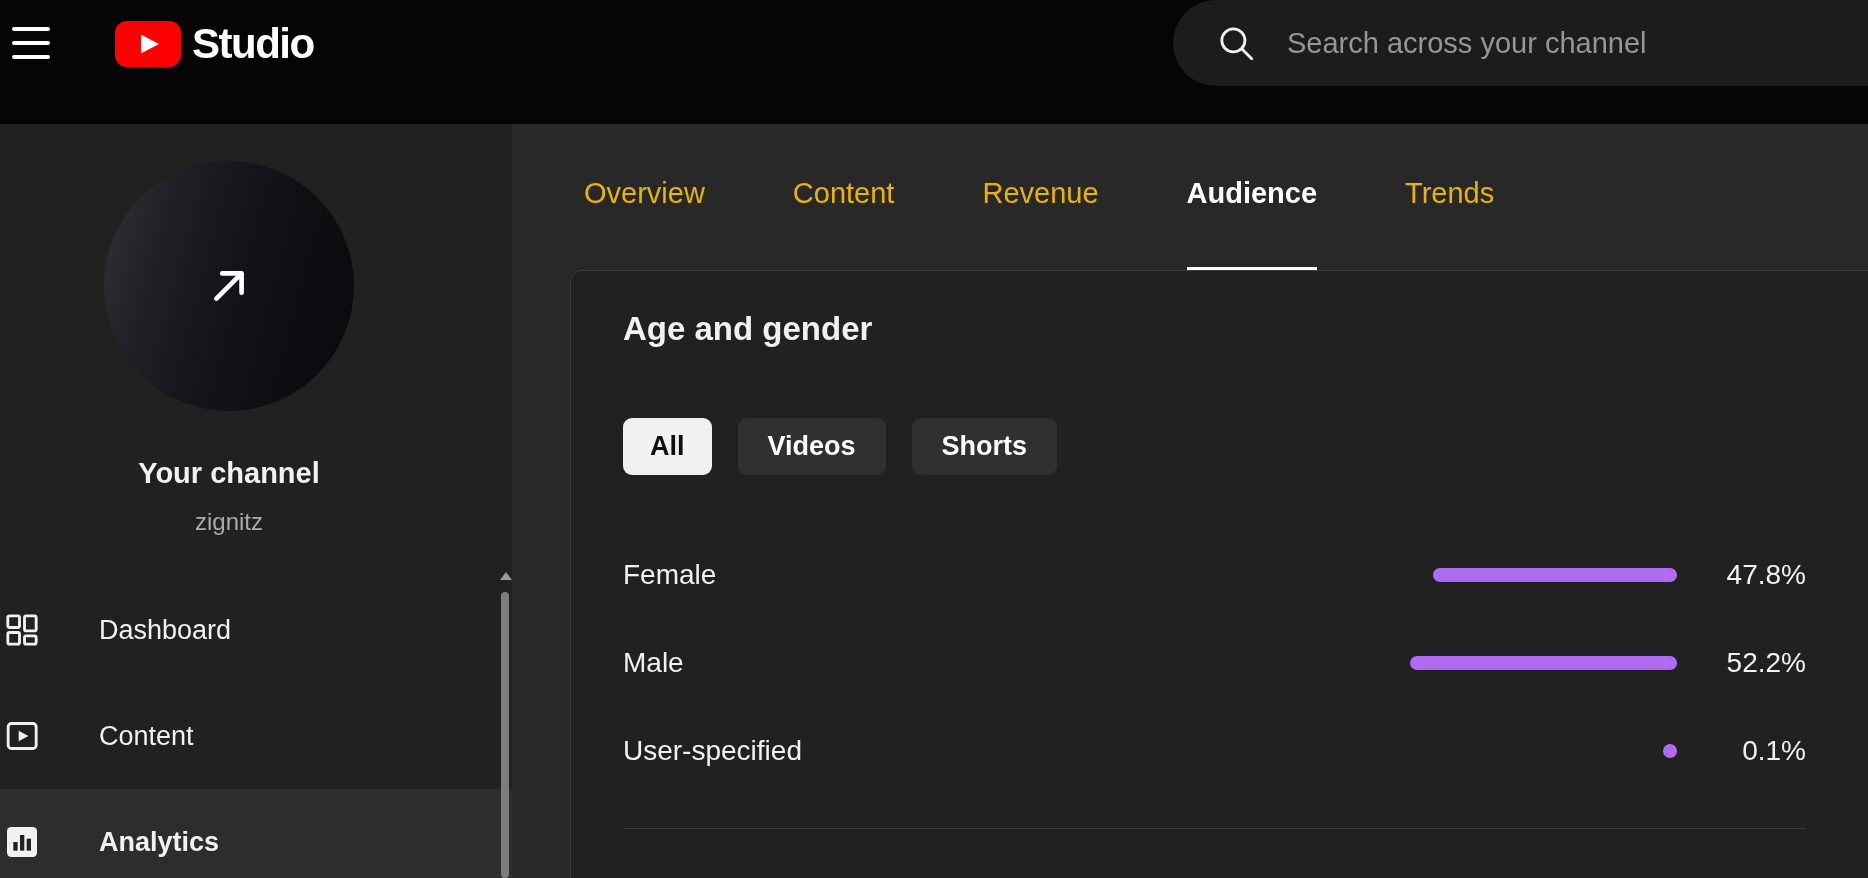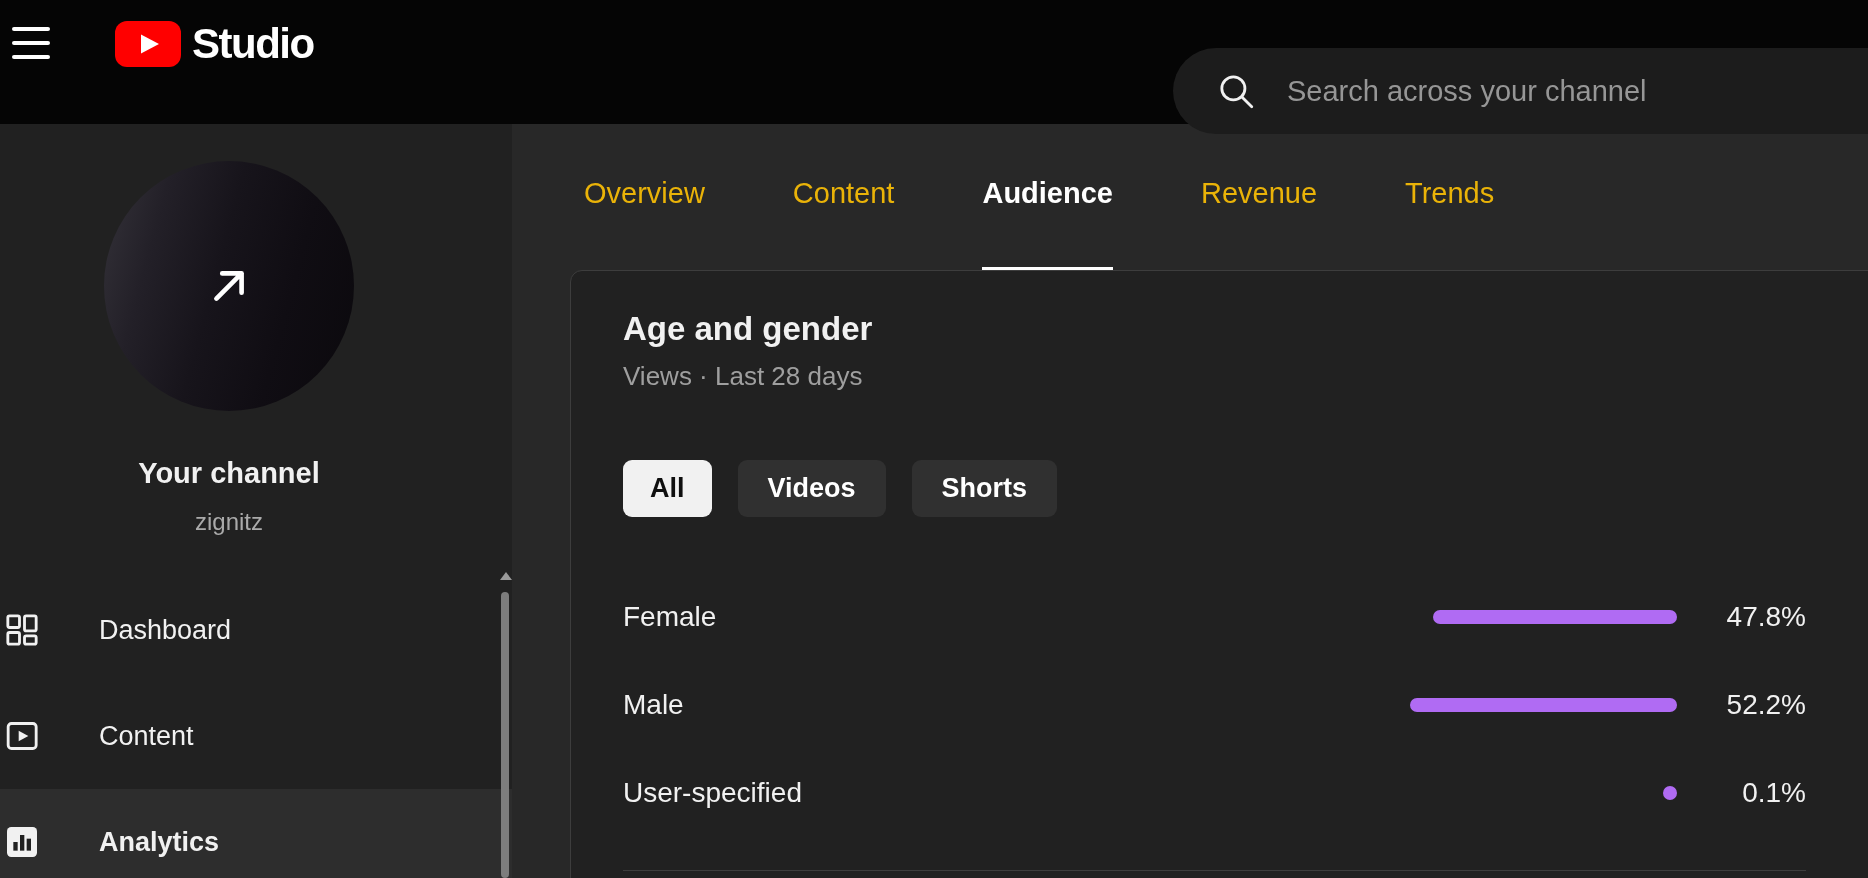--- a/index.html
+++ b/index.html
@@ -9,21 +9,21 @@
   .screen { position:relative; width:1868px; height:878px; overflow:hidden; background:#282828; }
 
   
   .topbar { position:absolute; top:0; left:0; width:100%; height:124px; background:#050505; z-index:10; }
   .hamburger { position:absolute; left:12px; top:27px; width:40px; height:32px; background:none; border:none;
                display:flex; flex-direction:column; justify-content:space-between; cursor:pointer; }
   .hbar { display:block; width:38px; height:4px; background:#fff; border-radius:2px; }
   .logo { position:absolute; left:115px; top:20px; display:flex; align-items:center; gap:11px; cursor:pointer; }
   .logo-text { font-size:42px; font-weight:700; letter-spacing:-1.5px; color:#fff; }
   .searchbar { position:absolute; left:1173px; right:0; top:0; height:86px; background:#1c1c1c;
-               border-radius:43px 0 0 43px; display:flex; align-items:center; padding-left:42px;margin-top:48px; }
+               border-radius:43px 0 0 43px; display:flex; align-items:center; padding-left:42px; }
   .search-input { flex:1; margin-left:30px; background:transparent; border:none; outline:none;
                   color:#f1f1f1; font-size:29px; font-family:inherit; }
   .search-input::placeholder { color:#969696; }
 
   
   .sidebar { position:absolute; left:0; top:116px; width:512px; bottom:0; background:#212121; }
   .avatar { position:absolute; left:104px; top:45px; width:250px; height:250px; border-radius:50%;
             background:linear-gradient(105deg,#35333a 0%,#232028 22%,#17141b 45%,#100d13 70%,#0b090d 100%);
             display:flex; align-items:center; justify-content:center; cursor:pointer; }
   .channel-title { position:absolute; left:0; top:340px; width:458px; text-align:center;
@@ -153,28 +153,27 @@
 
     <div class="scroll-up"></div>
     <div class="scroll-thumb"></div>
   </aside>
 
   <main class="main">
 
     <nav class="tabs">
       <div class="tab">Overview</div>
       <div class="tab">Content</div>
+      <div class="tab">Revenue</div>
       <div class="tab active">Audience</div>
-      <div class="tab">Revenue</div>
       <div class="tab">Trends</div>
     </nav>
 
     <section class="card">
       <h2 class="card-title">Age and gender</h2>
-      <div class="card-subtitle">Views · Last 28 days</div>
 
       <div class="chips">
         <button class="chip active">All</button>
         <button class="chip">Videos</button>
         <button class="chip">Shorts</button>
       </div>
 
       <div class="rows">
 
         <div class="grow">

